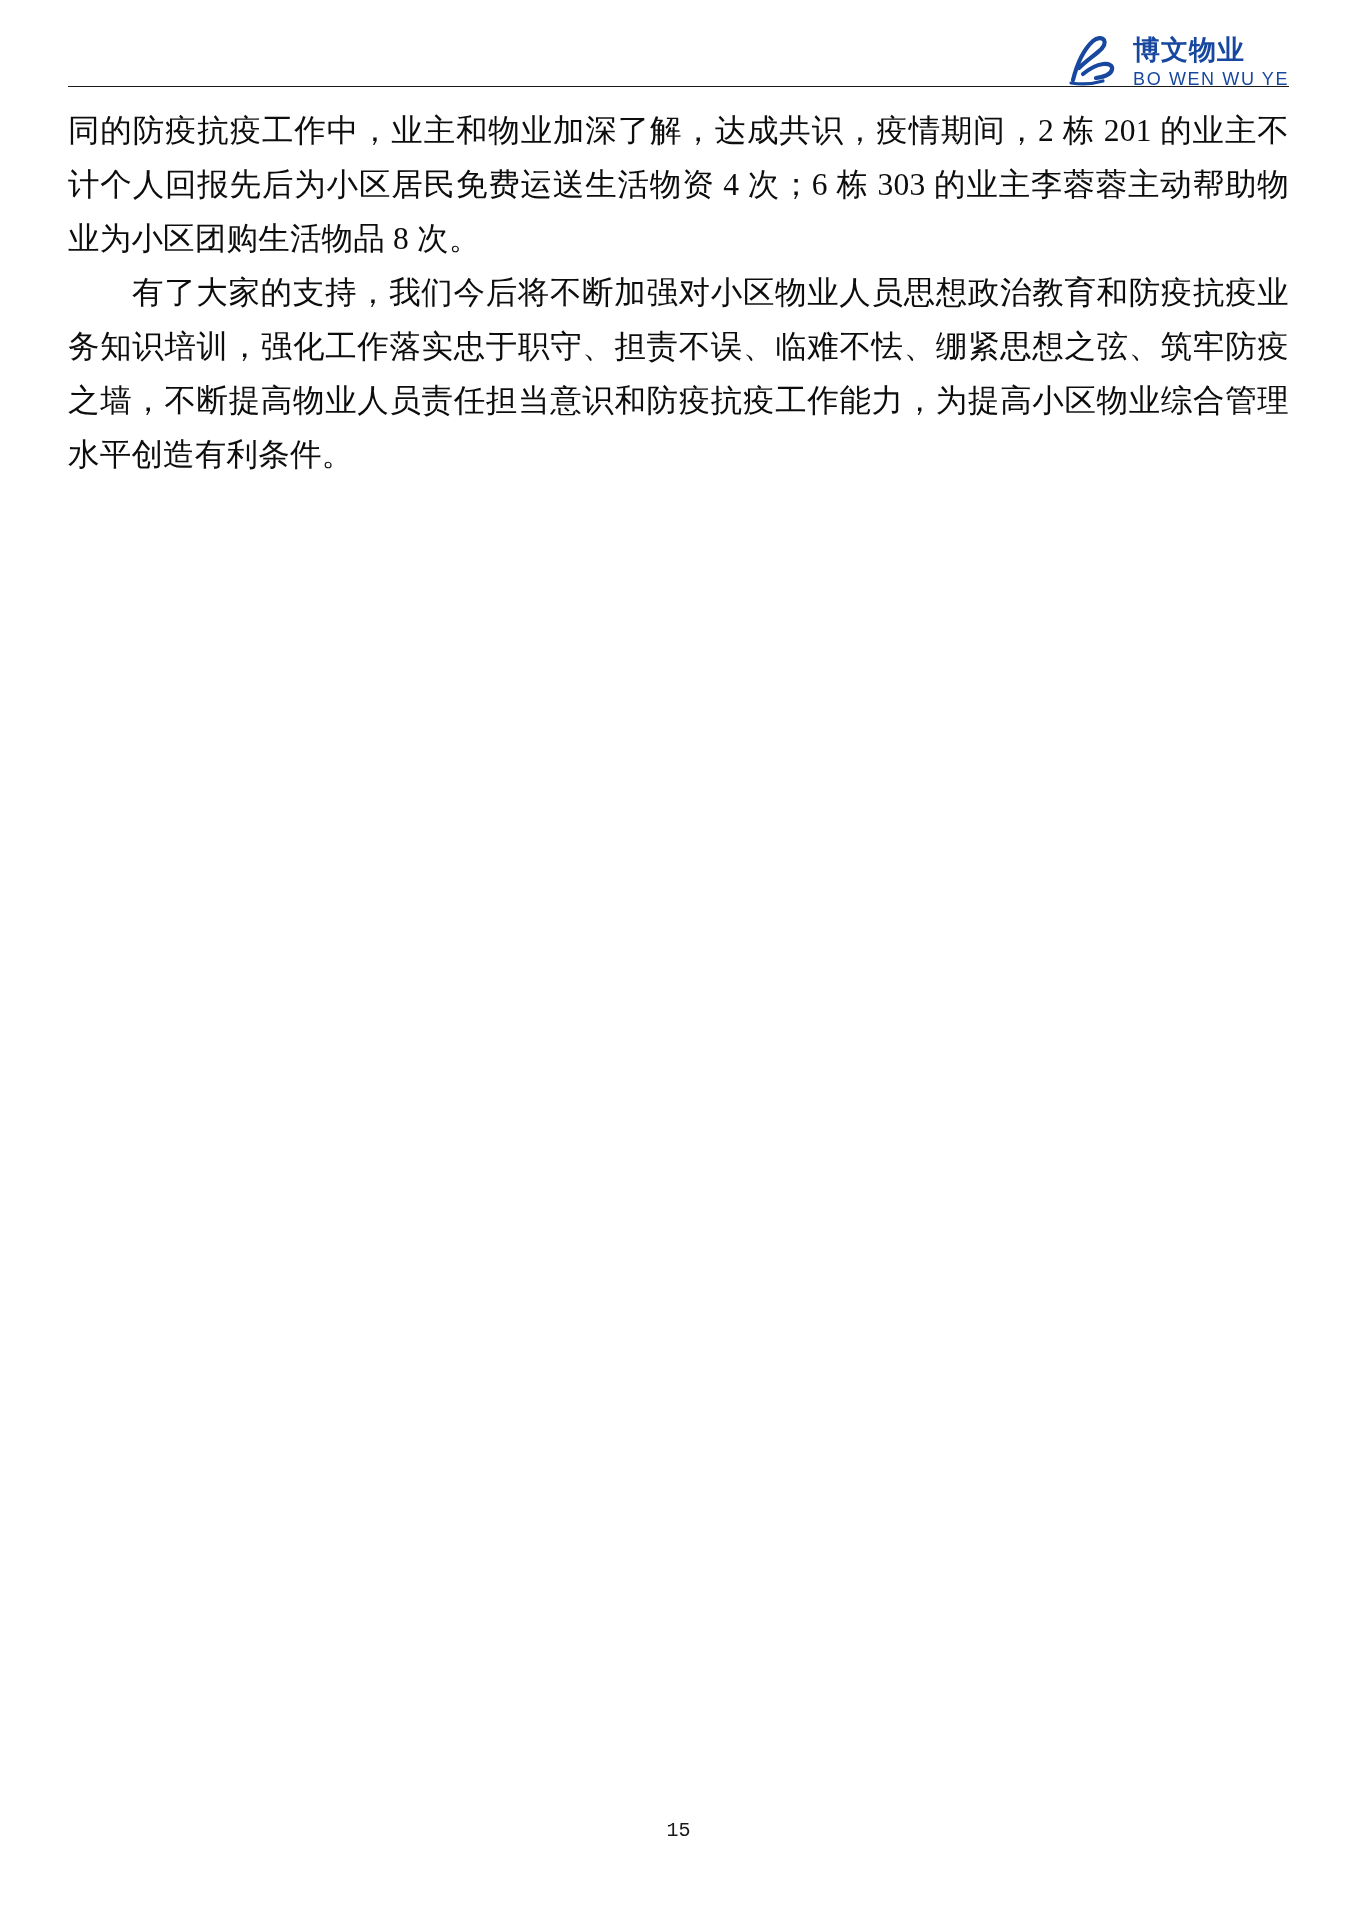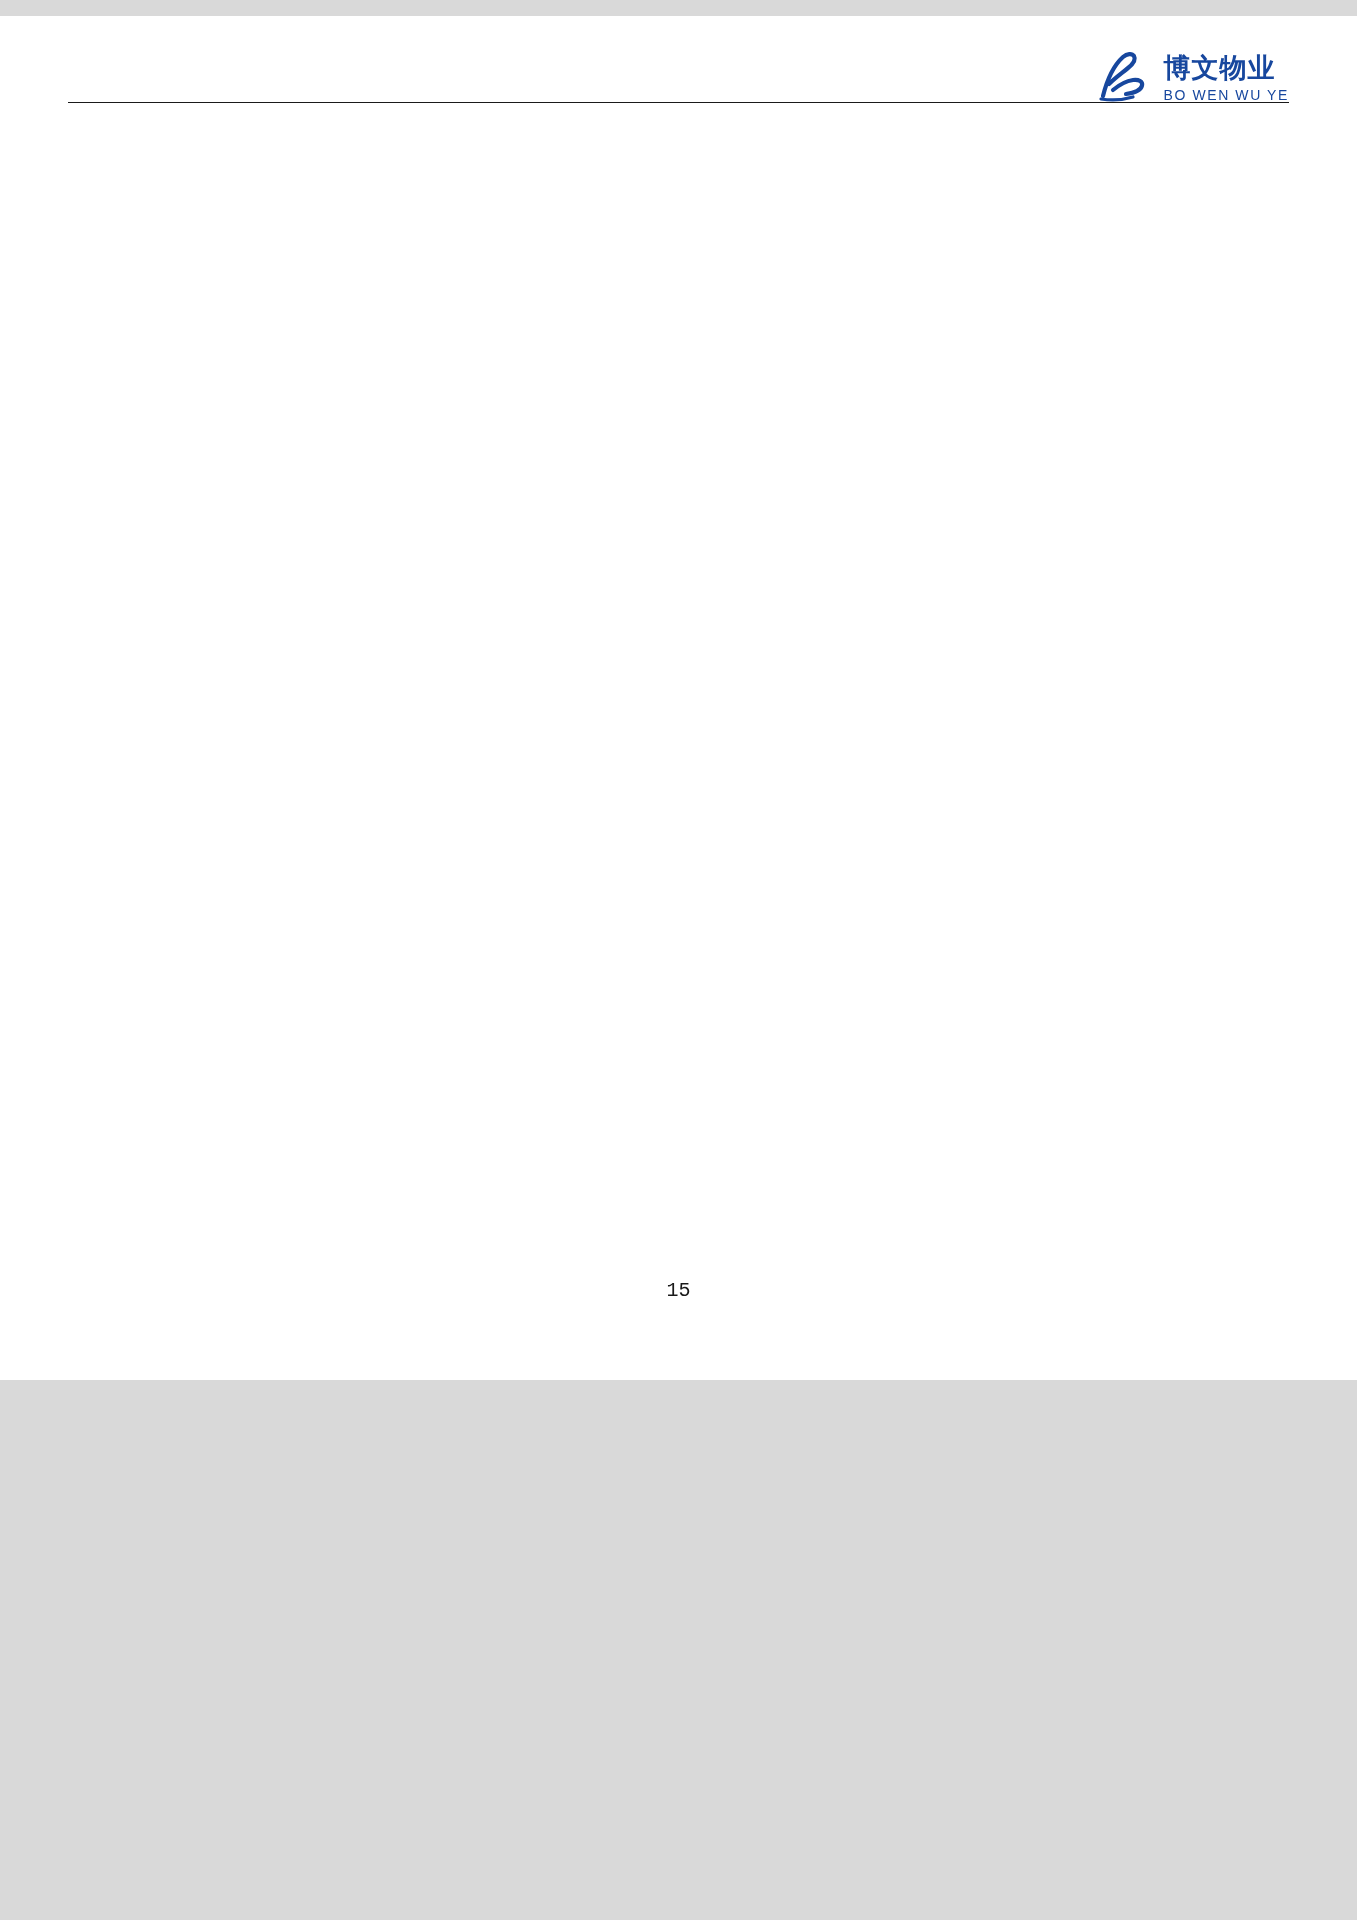--- a/index.html
+++ b/index.html
@@ -6,23 +6,23 @@
     margin: 0;
     padding: 0;
     background: #d9d9d9;
   }
   body {
     font-family: "Liberation Serif", "DejaVu Serif", serif;
   }
   .page {
     position: relative;
     width: 1357px;
-    height: 1364px;
+    height: 1920px;
     background: #ffffff;
-    margin: 16px auto;
+    margin: 0 auto;
     overflow: hidden;
     box-sizing: border-box;
   }
   
   .header {
     position: absolute;
     top: 34px;
     right: 68px;
     display: flex;
     align-items: center;
@@ -45,21 +45,21 @@
   }
   .logo-cn {
     font-family: "Liberation Sans", sans-serif;
     font-size: 27px;
     letter-spacing: 1px;
     color: #17479e;
     font-weight: 700;
   }
   .logo-en {
     font-family: "Liberation Sans", sans-serif;
-    font-size: 14px;
+    font-size: 18px;
     letter-spacing: 1.6px;
     color: #17479e;
     margin-top: 6px;
     font-weight: 400;
   }
   
   .header-rule {
     position: absolute;
     left: 68px;
     right: 68px;
@@ -115,16 +115,20 @@
       </svg>
     </span>
     <span class="logo-text">
       <span class="logo-cn">博文物业</span>
       <span class="logo-en">BO WEN WU YE</span>
     </span>
   </div>
 
   <div class="header-rule"></div>
 
+  <div class="content">
+    <p class="para">同的防疫抗疫工作中，业主和物业加深了解，达成共识，疫情期间，2 栋 201 的业主不计个人回报先后为小区居民免费运送生活物资 4 次；6 栋 303 的业主李蓉蓉主动帮助物业为小区团购生活物品 8 次。</p>
+    <p class="para indent">有了大家的支持，我们今后将不断加强对小区物业人员思想政治教育和防疫抗疫业务知识培训，强化工作落实忠于职守、担责不误、临难不怯、绷紧思想之弦、筑牢防疫之墙，不断提高物业人员责任担当意识和防疫抗疫工作能力，为提高小区物业综合管理水平创造有利条件。</p>
+  </div>
 
   <div class="page-number">15</div>
 
 </div>
 
 </body></html>

